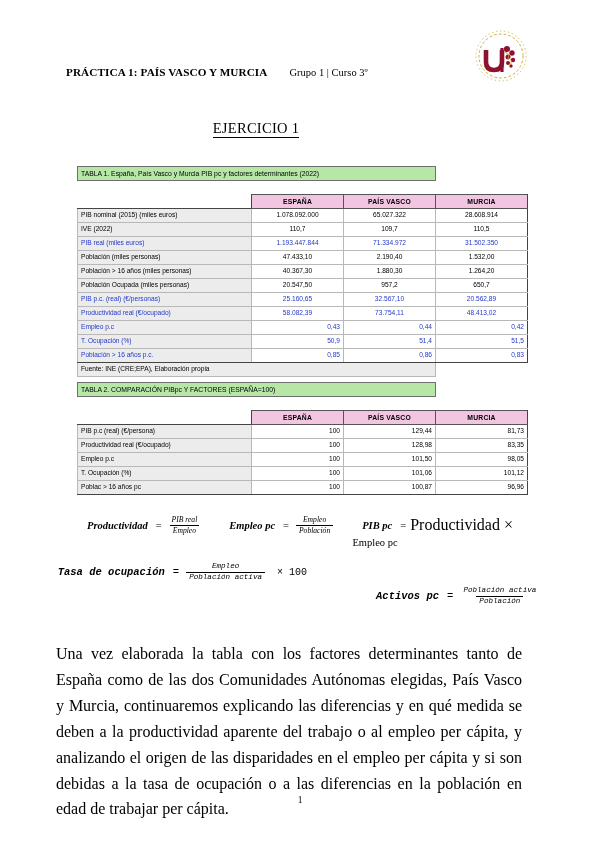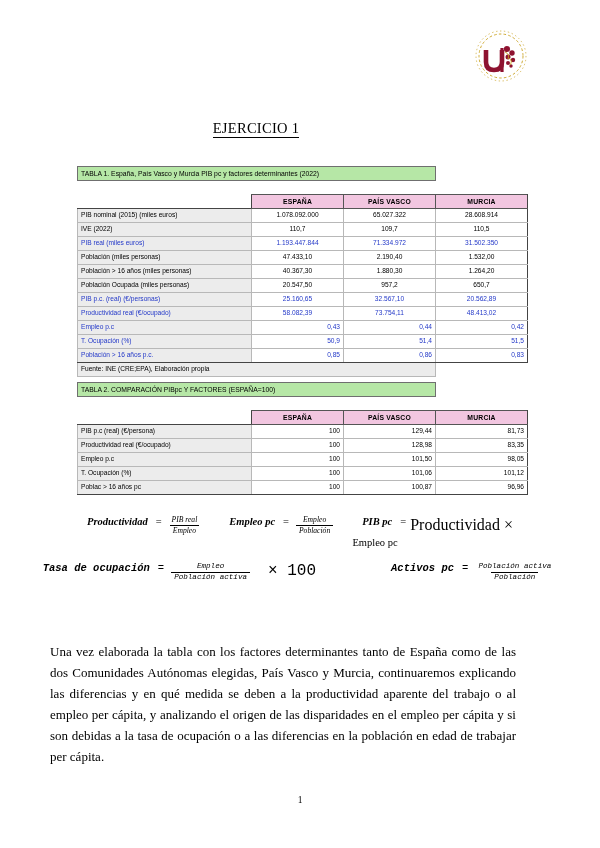--- a/index.html
+++ b/index.html
@@ -143,21 +143,21 @@
   }
   .frow {
     display: flex;
     justify-content: center;
     align-items: flex-start;
     gap: 26px;
     margin-bottom: 2px;
   }
   .feq {
     display: flex;
-    align-items: flex-start;
+    align-items: center;
     font-size: 10.5px;
     white-space: nowrap;
   }
   .fname {
     font-style: italic;
     font-weight: bold;
     font-size: 10.5px;
     margin-right: 4px;
   }
   .feqsign { margin: 0 4px; }
@@ -166,60 +166,63 @@
     flex-direction: column;
     align-items: center;
     vertical-align: middle;
     margin: 0 3px;
     font-style: italic;
     font-size: 7.6px;
     line-height: 1.15;
   }
   .frac .nume { padding: 0 3px 0.5px 3px; }
   .frac .deno { padding: 0.5px 3px 0 3px; border-top: 0.9px solid #000; }
-  .fplain { font-size: 16px; margin: 0 15px; }
+  .fplain { font-size: 10px; margin: 0 9px; }
   .fserif-it { font-family: "Liberation Serif", serif; font-style: normal; font-size: 16px;}
   .fcenter2 {
     text-align: center;
     width: 600px;
     font-size: 10.5px;
     font-family: "Liberation Serif", serif;
     margin-top: 1px;
     padding-left: 150px;
     box-sizing: border-box;
   }
 
   
   .body-par {
     position: absolute;
-    left: 50px;
+    left: 56px;
     top: 641px;
     width: 466px;
     font-family: "Liberation Serif", serif;
-    font-size: 13px;
+    font-size: 16px;
     line-height: 1.62;
     text-align: justify;
     color: #000;
   }
 
   
   .page-num {
     position: absolute;
     left: 0;
     top: 795px;
     width: 600px;
     text-align: center;
     font-family: "Liberation Serif", serif;
     font-size: 9.5px;
   }
 </style>
 </head>
 <body>
 
 <div class="page-header">
+  <div class="header-title-line">
+    <span class="header-title">PRÁCTICA 1: PAÍS VASCO Y MURCIA</span><span class="header-sub">Grupo 1 | Curso 3º</span>
+  </div>
 
   <div class="logo">
     <svg width="58" height="58" viewBox="0 0 58 58" aria-hidden="true">
 
       <circle cx="29" cy="28" r="22" fill="none" stroke="#c8a01e" stroke-width="0.9" stroke-dasharray="2.6 2.2"></circle>
       <circle cx="29" cy="28" r="25" fill="none" stroke="#c8a01e" stroke-width="0.7" stroke-dasharray="1.4 2.6"></circle>
 
       <path d="M14 22 L14 34 Q14 42 22 42 Q30 42 30 34 L30 22" fill="none" stroke="#8e1230" stroke-width="4.6" stroke-linecap="butt"></path>
       <path d="M30 20 L30 44" stroke="#8e1230" stroke-width="3.2"></path>
 
@@ -439,21 +442,21 @@
     <div class="feq">
       <span class="fname">Tasa de ocupación</span>
       <span class="feqsign">=</span>
       <span class="frac">
         <span class="nume">Empleo</span>
         <span class="deno">Población activa</span>
       </span>
       <span class="fplain">× 100</span>
     </div>
 
-    <div class="feq" style="margin-left:34px;">
+    <div class="feq" style="margin-left:34px;margin-top:24px;">
       <span class="fname">Activos pc</span>
       <span class="feqsign">=</span>
       <span class="frac">
         <span class="nume">Población activa</span>
         <span class="deno">Población</span>
       </span>
     </div>
 
   </div>
 </div>

